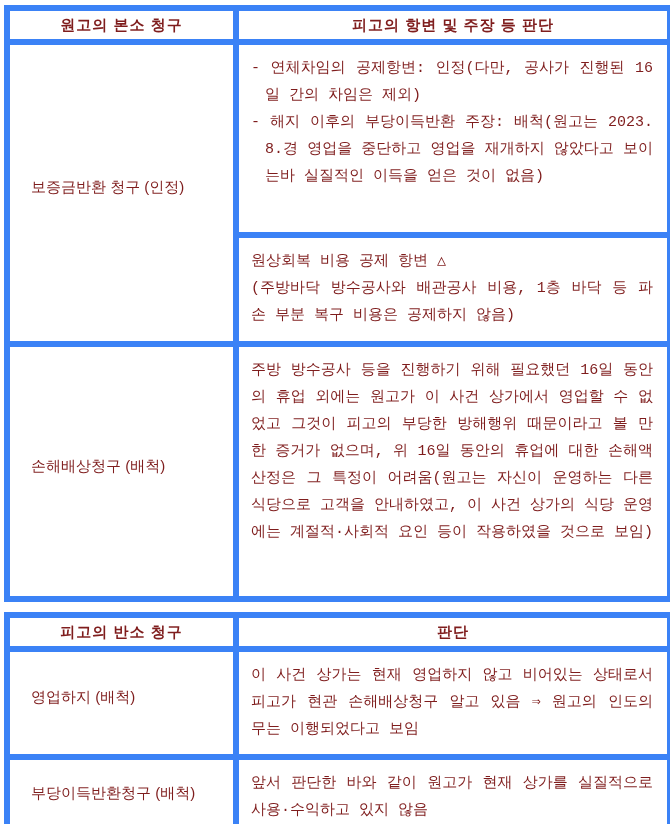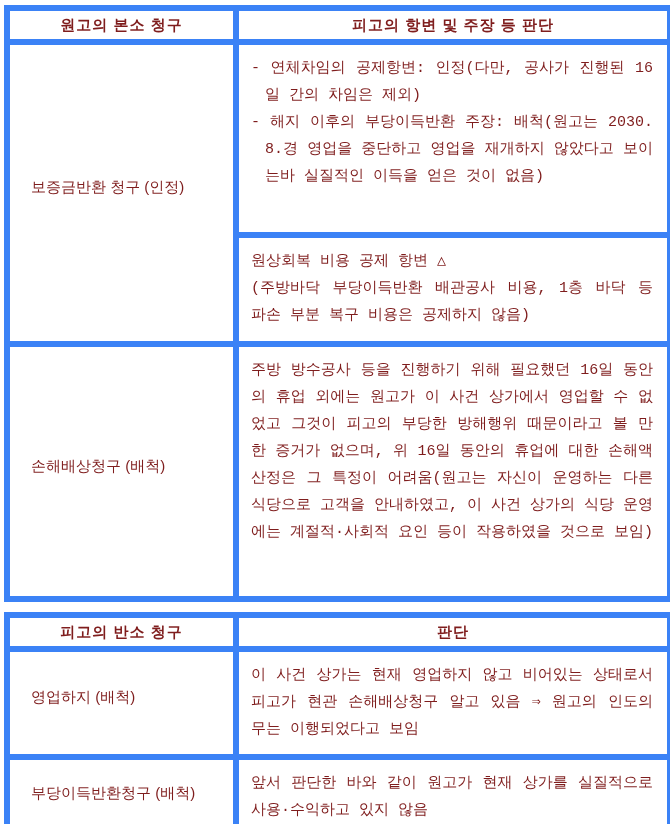--- a/index.html
+++ b/index.html
@@ -77,27 +77,27 @@
       </colgroup>
     <tbody>
         <tr style="height:28px;">
       <th>원고의 본소 청구</th>
       <th>피고의 항변 및 주장 등 판단</th>
     </tr>
     <tr style="height:193px;">
       <td class="claim-cell" rowspan="2">보증금반환 청구 (인정)</td>
       <td class="judg-cell">
         <div class="bullet-item">- 연체차임의 공제항변: 인정(다만, 공사가 진행된 16일 간의 차임은 제외)</div>
-        <div class="bullet-item">- 해지 이후의 부당이득반환 주장: 배척(원고는 2030. 8.경 영업을 중단하고 영업을 재개하지 않았다고 보이는바 실질적인 이득을 얻은 것이 없음)</div>
+        <div class="bullet-item">- 해지 이후의 부당이득반환 주장: 배척(원고는 2023. 8.경 영업을 중단하고 영업을 재개하지 않았다고 보이는바 실질적인 이득을 얻은 것이 없음)</div>
       </td>
     </tr>
     <tr style="height:109px;border-radius:24px;">
       <td class="judg-cell">
         <div class="judg-line">원상회복 비용 공제 항변 △</div>
-        <div class="judg-line">(주방바닥 부당이득반환 배관공사 비용, 1층 바닥 등 파손 부분 복구 비용은 공제하지 않음)</div>
+        <div class="judg-line">(주방바닥 방수공사와 배관공사 비용, 1층 바닥 등 파손 부분 복구 비용은 공제하지 않음)</div>
       </td>
     </tr>
     <tr style="height:255px;">
       <td class="claim-cell">손해배상청구 (배척)</td>
       <td class="judg-cell">주방 방수공사 등을 진행하기 위해 필요했던 16일 동안의 휴업 외에는 원고가 이 사건 상가에서 영업할 수 없었고 그것이 피고의 부당한 방해행위 때문이라고 볼 만한 증거가 없으며, 위 16일 동안의 휴업에 대한 손해액 산정은 그 특정이 어려움(원고는 자신이 운영하는 다른 식당으로 고객을 안내하였고, 이 사건 상가의 식당 운영에는 계절적·사회적 요인 등이 작용하였을 것으로 보임)</td>
     </tr>
   </tbody>
     </table>
 
   <table class="judgment-table">

